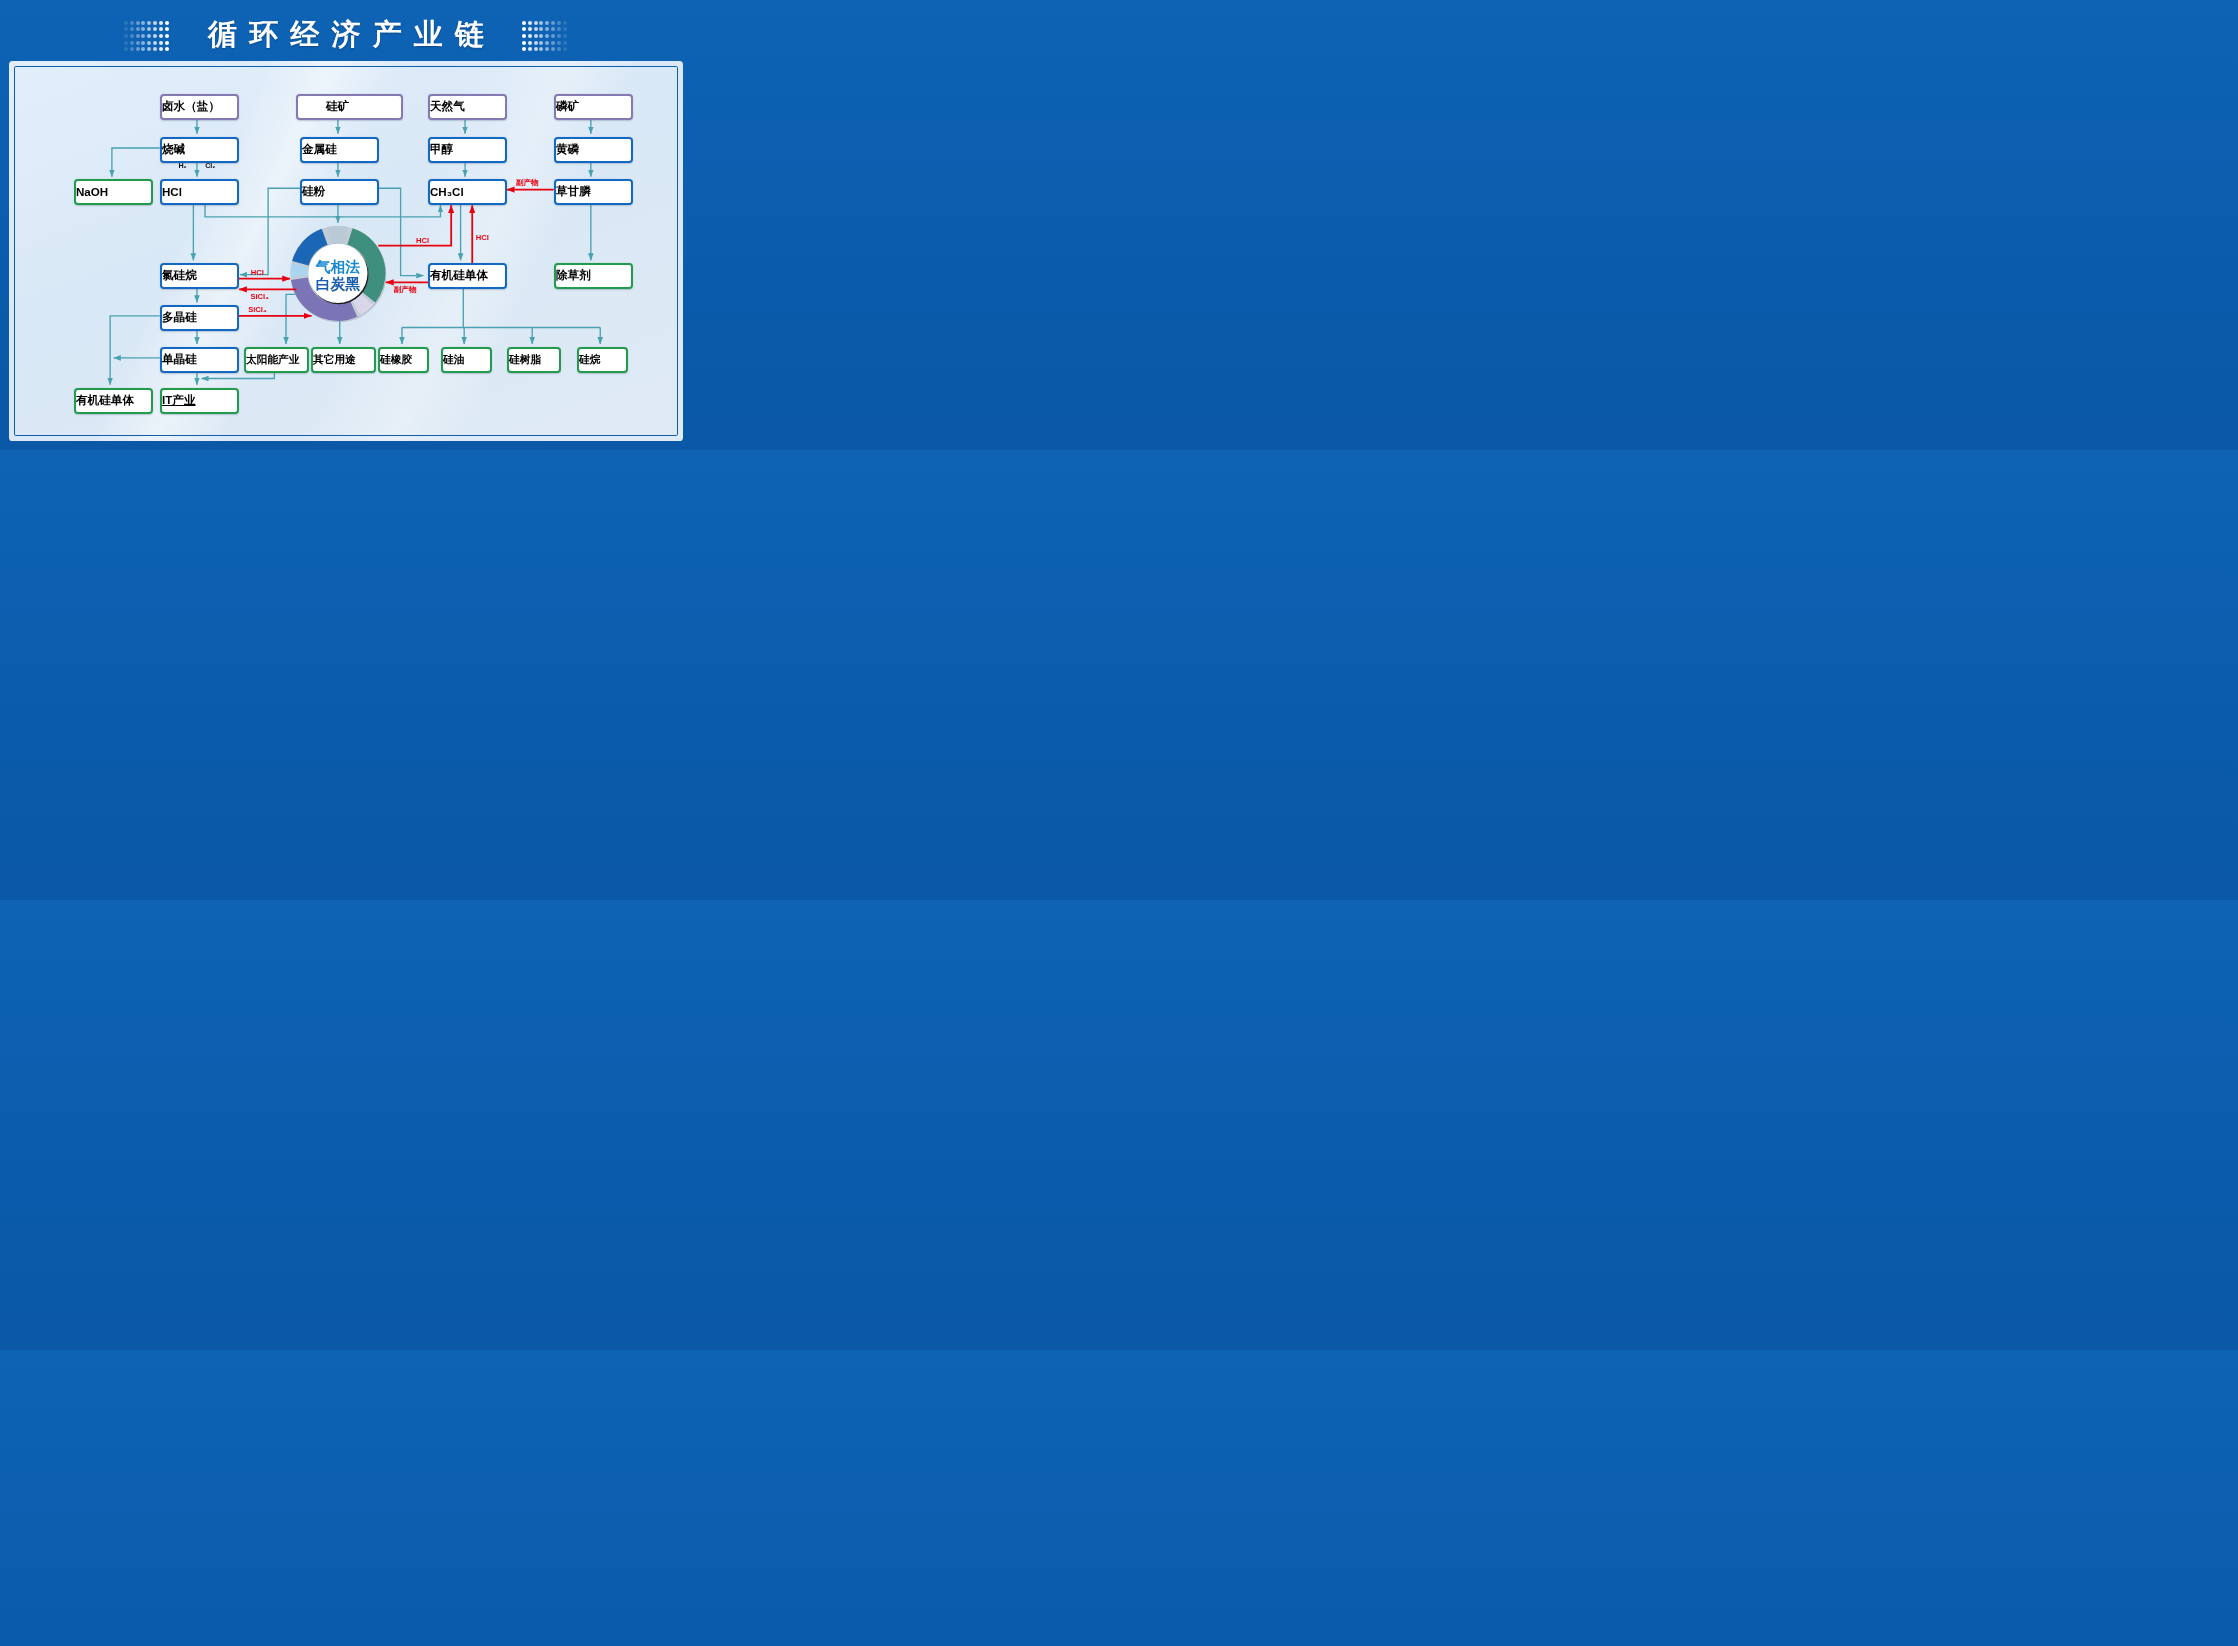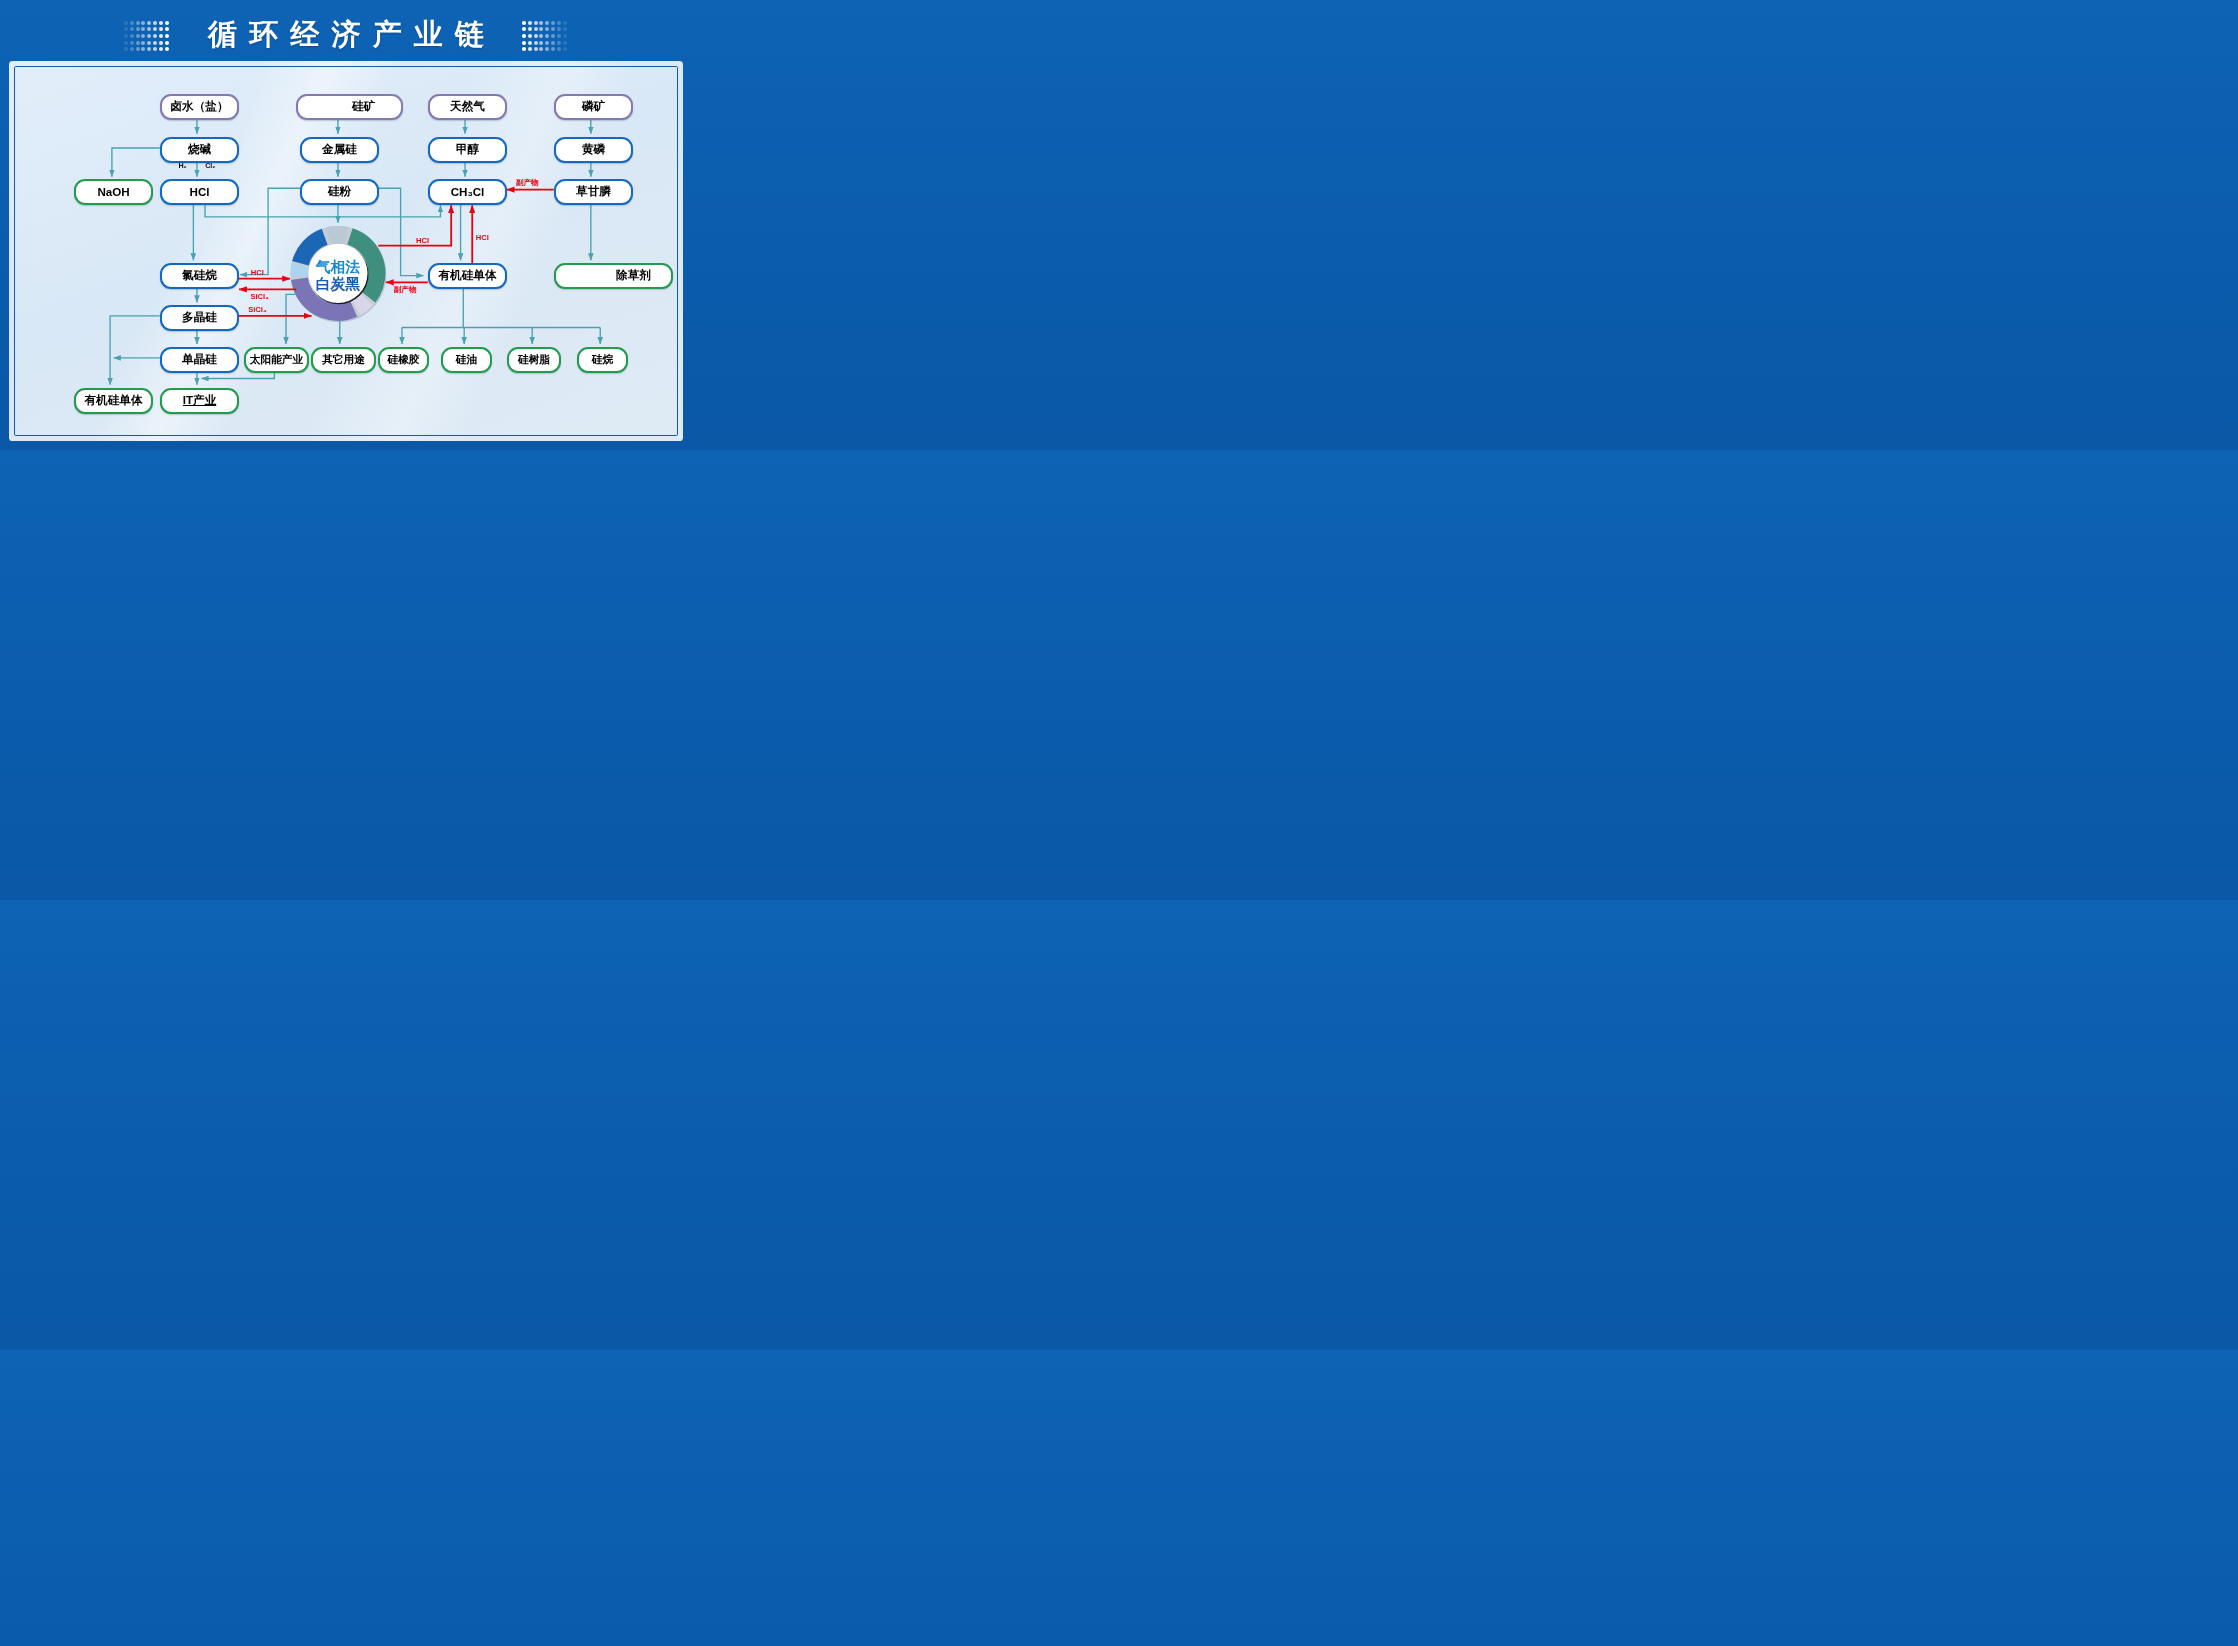--- a/index.html
+++ b/index.html
@@ -26,22 +26,22 @@
       linear-gradient(115deg,rgba(255,255,255,0) 55%,rgba(255,255,255,.30) 66%,rgba(255,255,255,0) 74%),
       linear-gradient(160deg,#e2eefa 0%,#d9e8f6 45%,#dfeaf4 100%);
     border-radius:3.6px;
   }
   .panel-inner-border{
     position:absolute;left:4.9px;top:4.9px;right:4.9px;bottom:4.9px;
     border:0.9px solid #0d5fae;border-radius:1.8px;pointer-events:none;
   }
   svg.wires{position:absolute;left:0;top:0;width:692px;height:450px;}
   .pill{
-    position:absolute;background:#ffffff;border-radius:11px;
-    display:flex;align-items:center;justify-content:center;
+    position:absolute;background:#ffffff;border-radius:4px;
+    display:flex;align-items:center;
     color:#000;font-weight:600;box-shadow:0 0.9px 1.3px rgba(40,70,110,.25);
     font-family:"Liberation Sans","DejaVu Sans",sans-serif;
   }
   .pill.blue{border:2.2px solid #1368c2;}
   .pill.green{border:2.2px solid #219c4d;}
   .pill.purple{border:2.2px solid #8579b1;}
   .f26{font-size:11.6px;}
   .f24{font-size:10.7px;}
   .svgtxt-red{fill:#e8000f;font-weight:bold;font-size:17px;font-family:"Liberation Sans","DejaVu Sans",sans-serif;}
   .svgtxt-black{fill:#111;font-weight:bold;font-size:16px;font-family:"Liberation Sans","DejaVu Sans",sans-serif;}
@@ -266,21 +266,21 @@
 <div class="pill blue f26" style="left:554px;top:179px;width:75px;height:21.5px;">
     <span>草甘膦</span>
   </div>
 
 <div class="pill blue f26" style="left:160px;top:263px;width:75px;height:21.5px;">
     <span>氯硅烷</span>
   </div>
 <div class="pill blue f26" style="left:428px;top:263px;width:75px;height:21.5px;">
     <span>有机硅单体</span>
   </div>
-<div class="pill green f26" style="left:554px;top:263px;width:75px;height:21.5px;padding-left:40px;">
+<div class="pill green f26" style="left:554px;top:263px;width:75px;height:21.5px;">
     <span>除草剂</span>
   </div>
 
 <div class="pill blue f26" style="left:160px;top:305px;width:75px;height:21.5px;">
     <span>多晶硅</span>
   </div>
 
 <div class="pill blue f26" style="left:160px;top:347px;width:75px;height:21.5px;">
     <span>单晶硅</span>
   </div>

